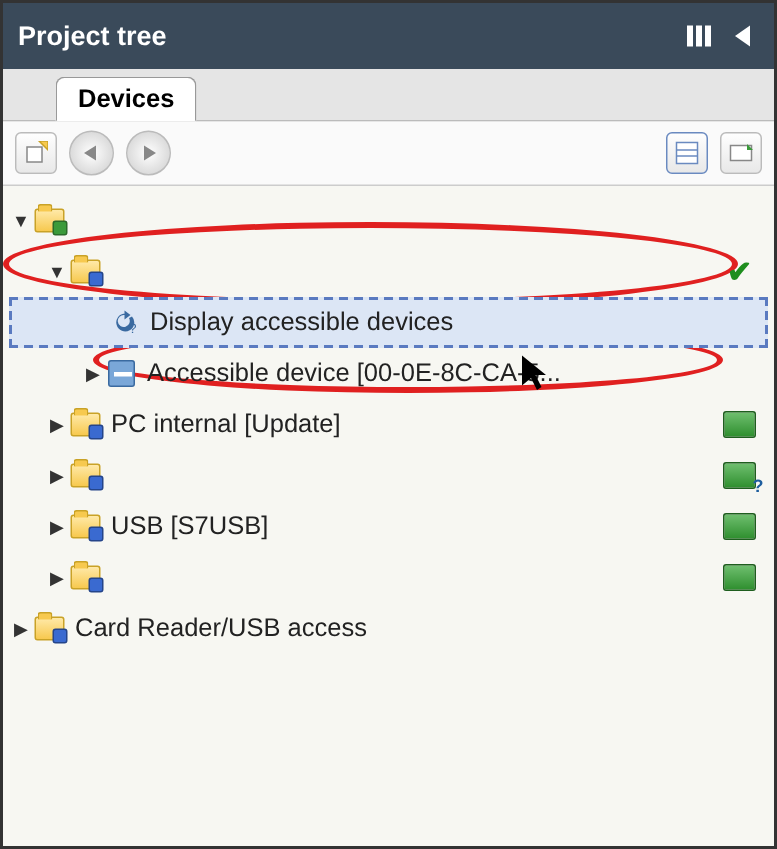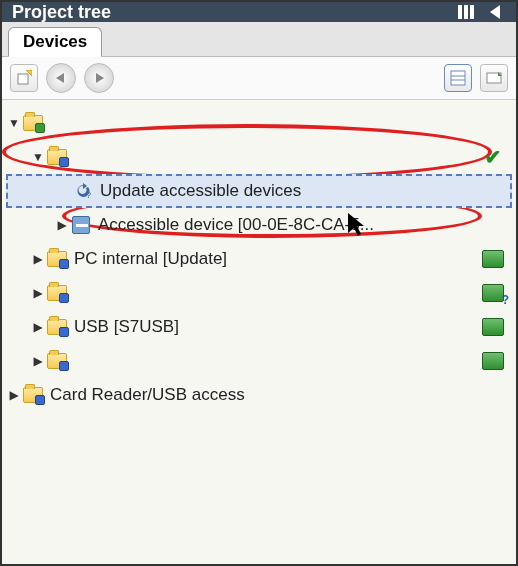--- a/index.html
+++ b/index.html
@@ -20,21 +20,21 @@
     display: flex;
     flex-direction: column;
   }
   .titlebar {
     background: #3a4a5a;
     color: #fff;
     display: flex;
     align-items: center;
     justify-content: space-between;
     padding: 4px 10px;
-    height: 20px;
+    height: 44px;
     font-weight: bold;
     font-size: 18px;
   }
   .titlebar-icons { display: flex; gap: 10px; align-items:center;}
   .tb-icon { width:20px; height:20px; display:flex; align-items:center; justify-content:center; color:#fff; }
   .tab-row {
     background: #e5e5e5;
     border-bottom: 1px solid #bbb;
     padding: 4px 6px 0 6px;
     display: flex;
@@ -43,20 +43,21 @@
   .tab {
     background: #fff;
     border: 1px solid #999;
     border-bottom: 1px solid #fff;
     border-radius: 6px 6px 0 0;
     padding: 4px 14px;
     font-weight: bold;
     font-size: 17px;
     position: relative;
     top: 1px;
+    margin-left: 29px;
   }
   .toolbar {
     background: #fafafa;
     border-bottom: 1px solid #ccc;
     display: flex;
     align-items: center;
     padding: 6px 8px;
     gap: 8px;
   }
   .toolbar .spacer { flex: 1; }
@@ -233,21 +234,21 @@
 
     <div class="row selected">
       <span class="indent2"></span>
       <span class="caret"></span>
       <span class="icon">
         <svg width="18" height="18" viewBox="0 0 18 18">
             <path d="M9 3a6 6 0 1 0 5 2l-2 1a4 4 0 1 1-3-2V1l4 3-4 3V5z" fill="#3a6aa0"></path>
             <text x="12" y="16" font-size="9" fill="#3a6aa0">?</text>
           </svg>
       </span>
-      <span class="label">Update accessible devices</span>
+      <span class="label">Display accessible devices</span>
     </div>
 
     <div class="row">
       <span class="indent2"></span>
       <span class="caret">▶</span>
       <span class="icon">
           <span class="net-icon"></span>
         </span>
       <span class="label">Accessible device [00-0E-8C-CA-5...</span>
       <span class="cursor" style="left:340px; top:3px;">

